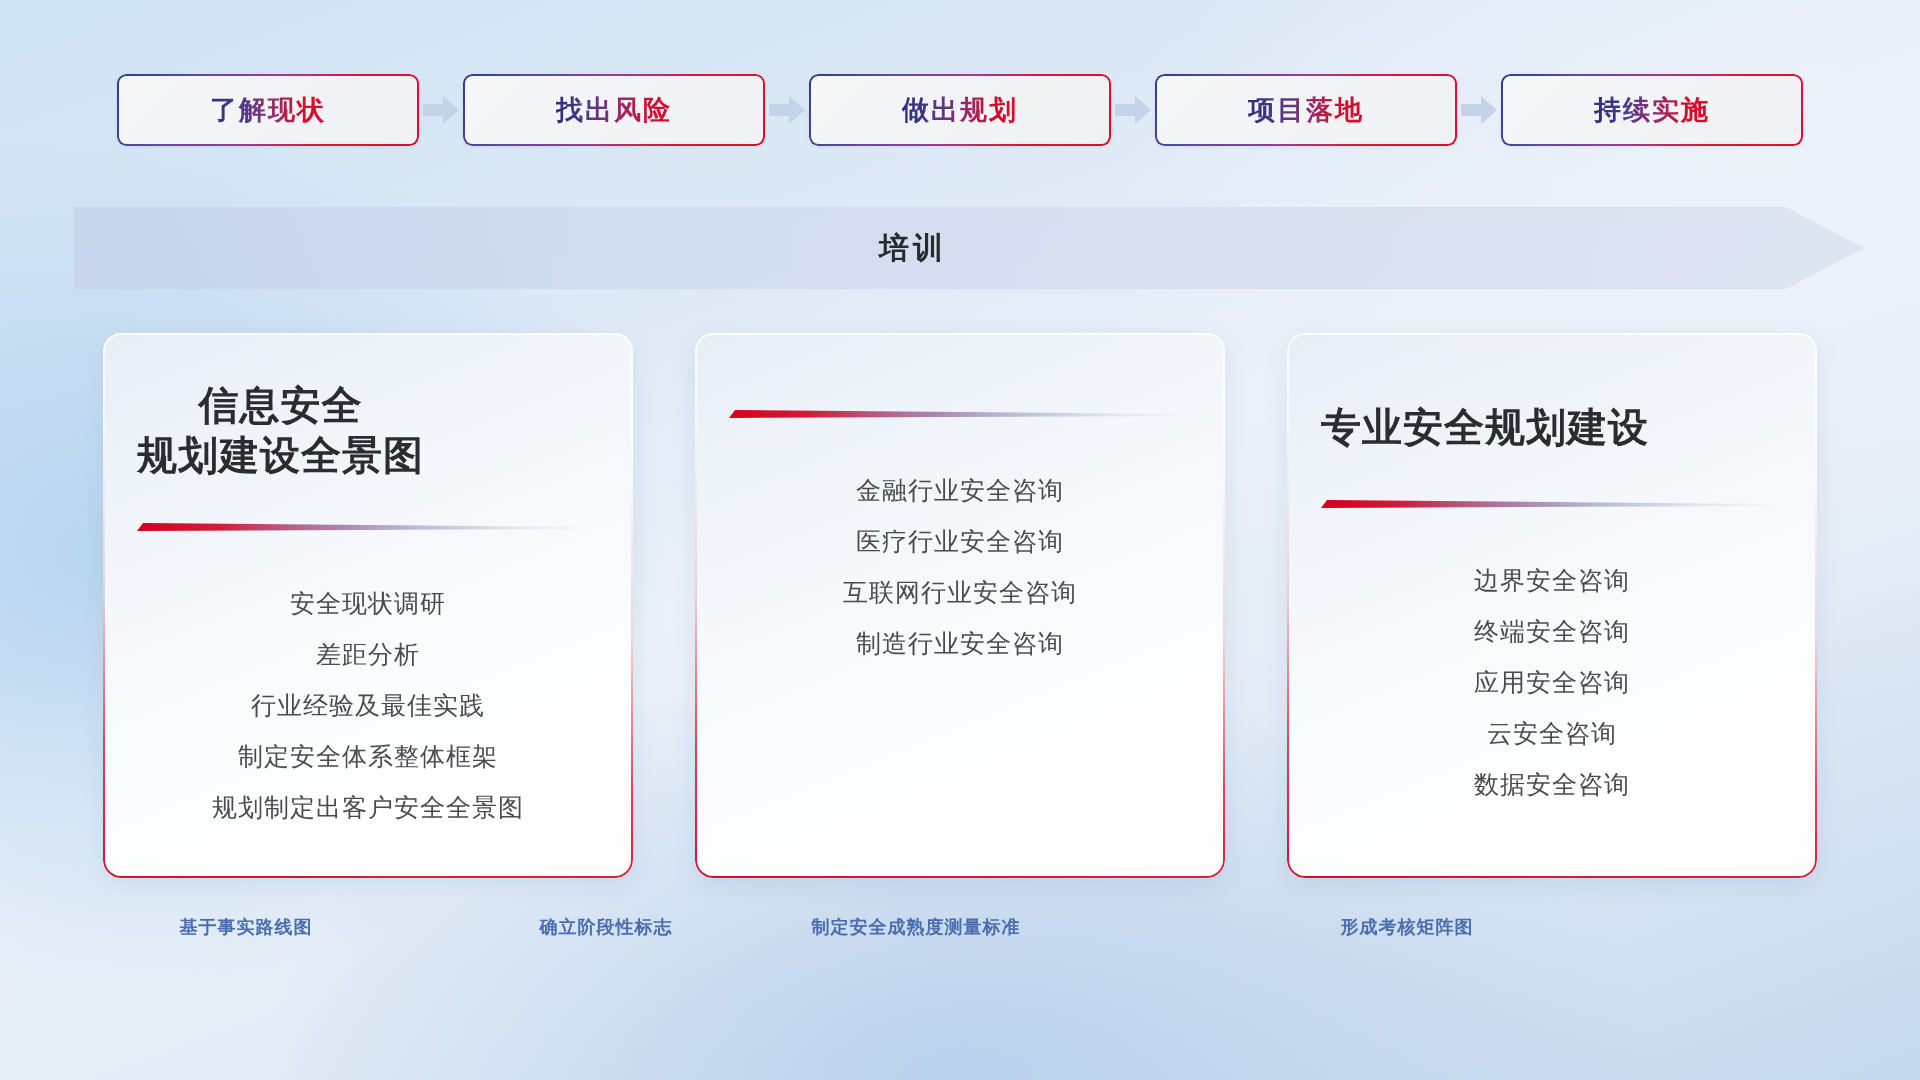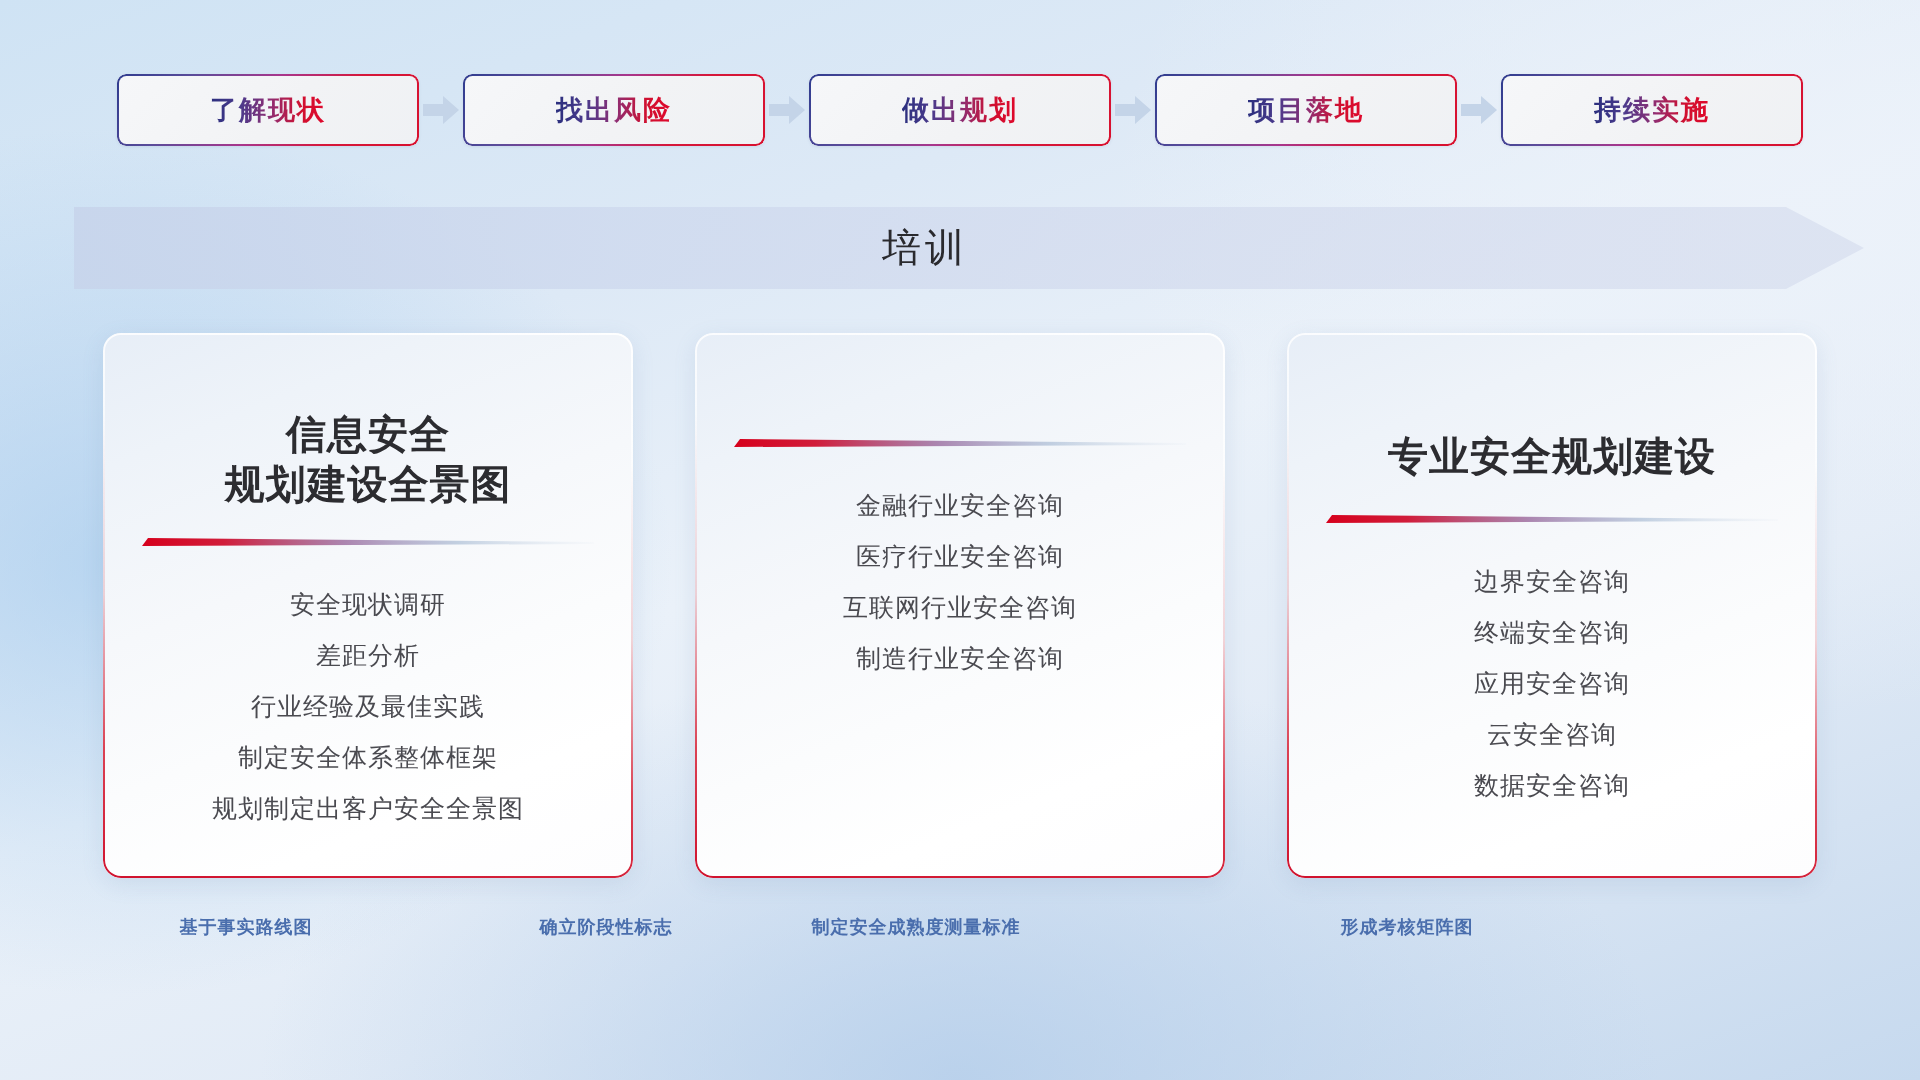--- a/index.html
+++ b/index.html
@@ -53,39 +53,39 @@
   #banner-shape{
     position:absolute; inset:0;
     background:linear-gradient(90deg,
         rgba(199,212,235,0.88) 0%,
         rgba(206,217,238,0.80) 30%,
         rgba(211,219,238,0.74) 58%,
         rgba(214,221,238,0.68) 100%);
     clip-path:polygon(0 0, calc(100% - 78px) 0, 100% 50%, calc(100% - 78px) 100%, 0 100%);
   }
   #banner-title{
-    position:absolute; left:16px; top:0; width:1790px; height:82px;
+    position:absolute; left:4px; top:0; width:1790px; height:82px;
     display:flex; align-items:center; justify-content:center;
     padding-right:120px;
-    font-size:39px; font-weight:normal; color:#2a2a2e; letter-spacing:4px;
+    font-size:30px; font-weight:bold; color:#2a2a2e; letter-spacing:4px;
   }
 
   
   #cards{
     position:absolute; left:0; top:333px; width:1920px; height:555px;
     display:flex; justify-content:center; gap:62px;
   }
   .card{
     position:relative; width:530px; height:545px;
     border-radius:18px;
     background:linear-gradient(158deg,
         #e7eef7 0%, #eef3f9 18%, #f6f8fb 42%, #fbfcfd 62%, #ffffff 80%, #fdfdfe 100%);
     box-shadow:0 6px 22px rgba(100,135,180,0.14);
-    padding:73px 34px 0 34px;
-    display:flex; flex-direction:column; align-items:center;
+    padding:44px 34px 0 34px;
+    display:flex; flex-direction:column; align-items:flex-start;gap:14px;
   }
   .card::before{
     content:""; position:absolute; inset:0; border-radius:18px; padding:2px;
     background:linear-gradient(185deg,
         rgba(255,255,255,0.92) 0%,
         rgba(255,255,255,0.60) 22%,
         rgba(226,160,170,0.45) 52%,
         rgba(214,40,60,0.88) 78%,
         #d0122e 100%);
     -webkit-mask:linear-gradient(#000 0 0) content-box,linear-gradient(#000 0 0);

